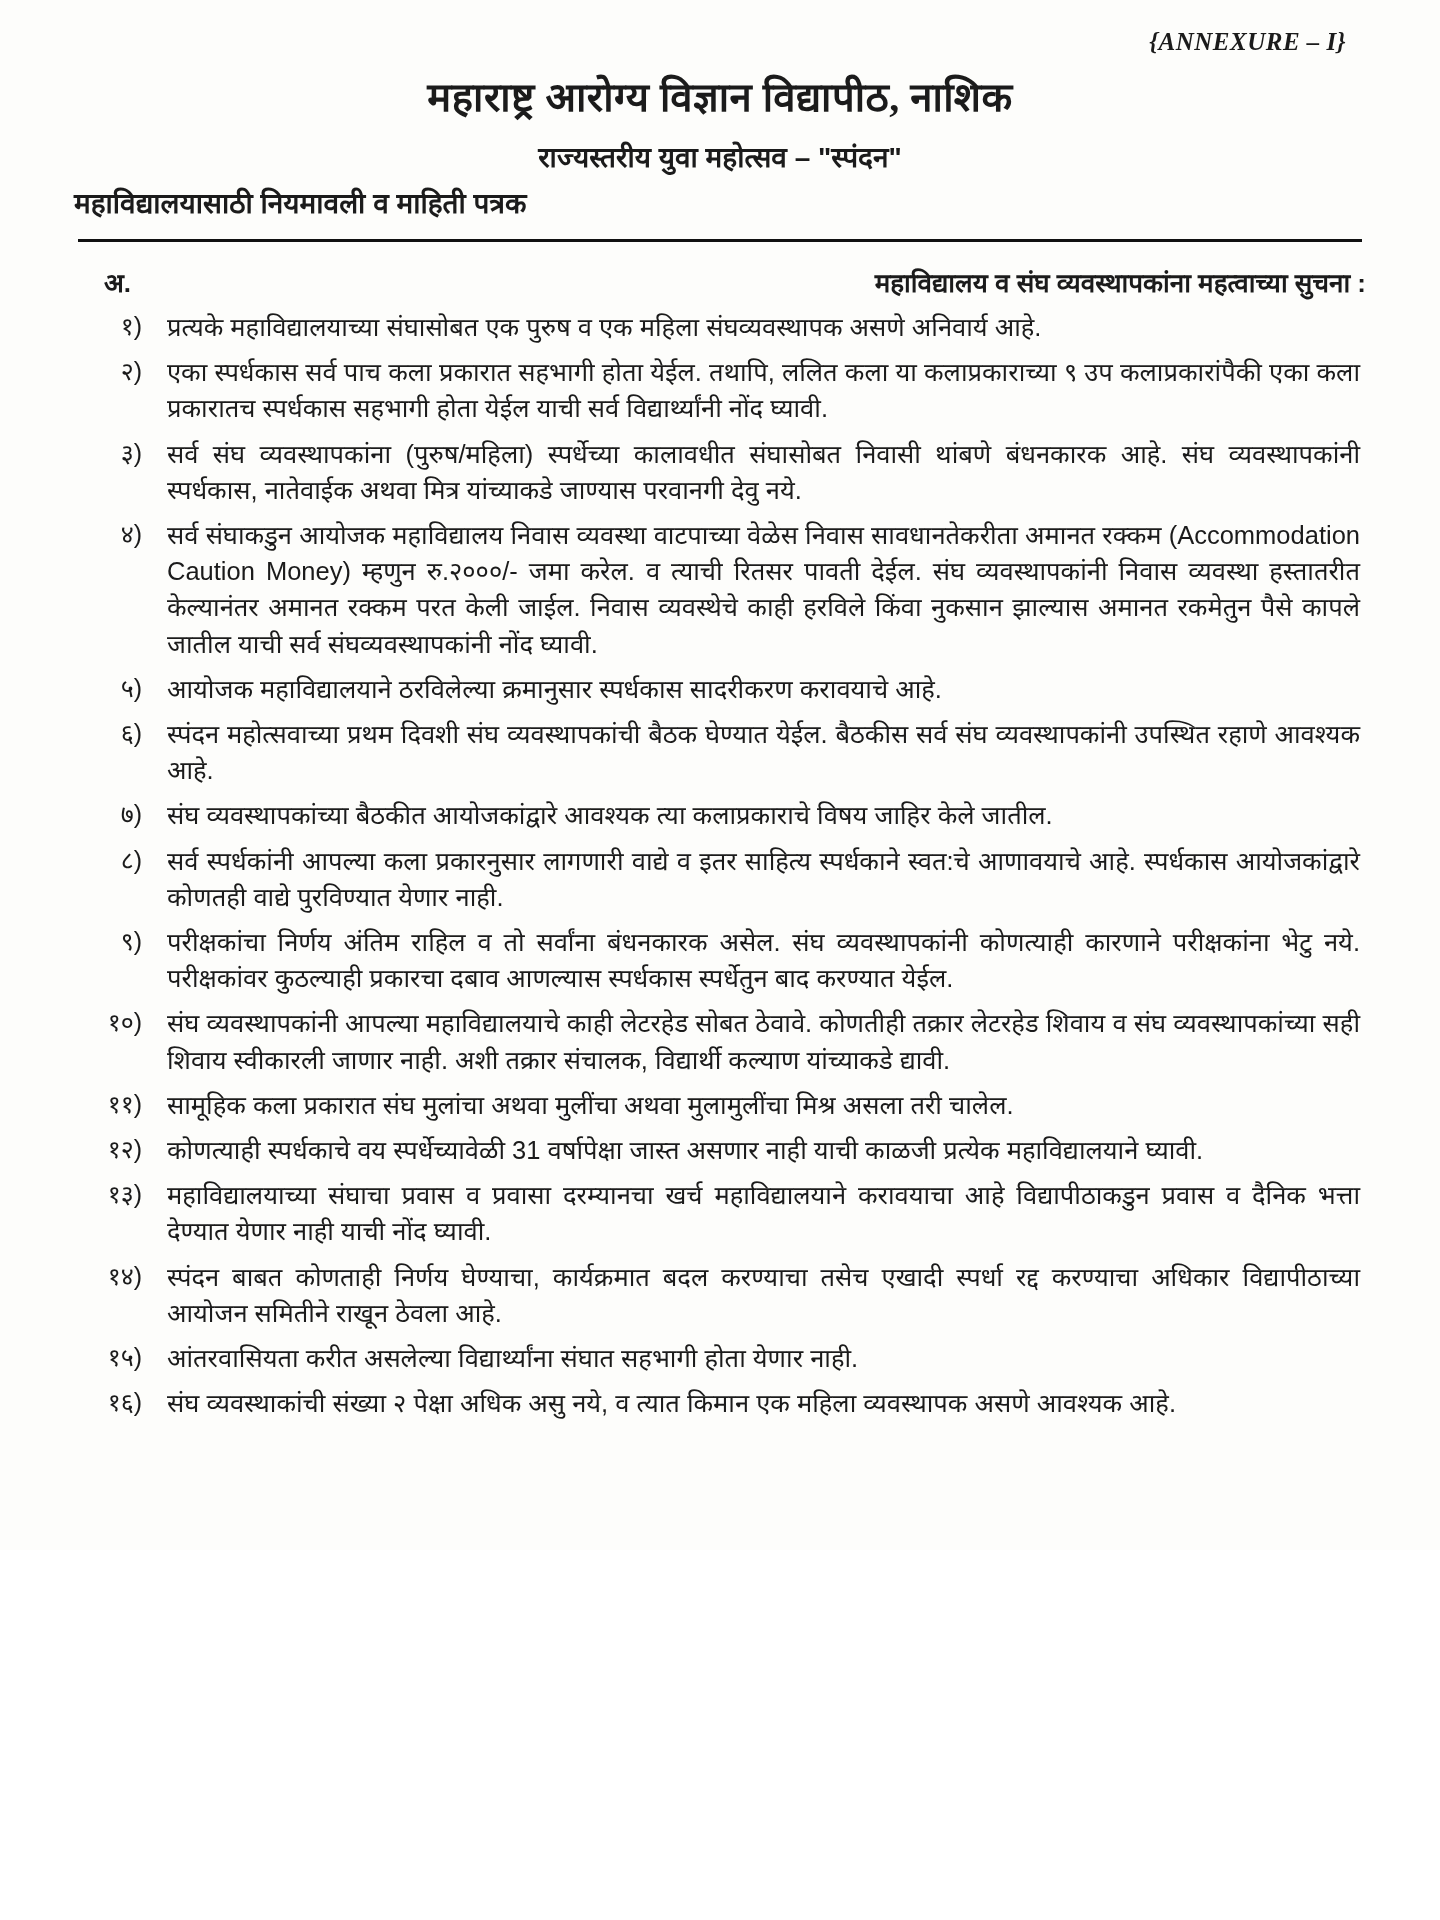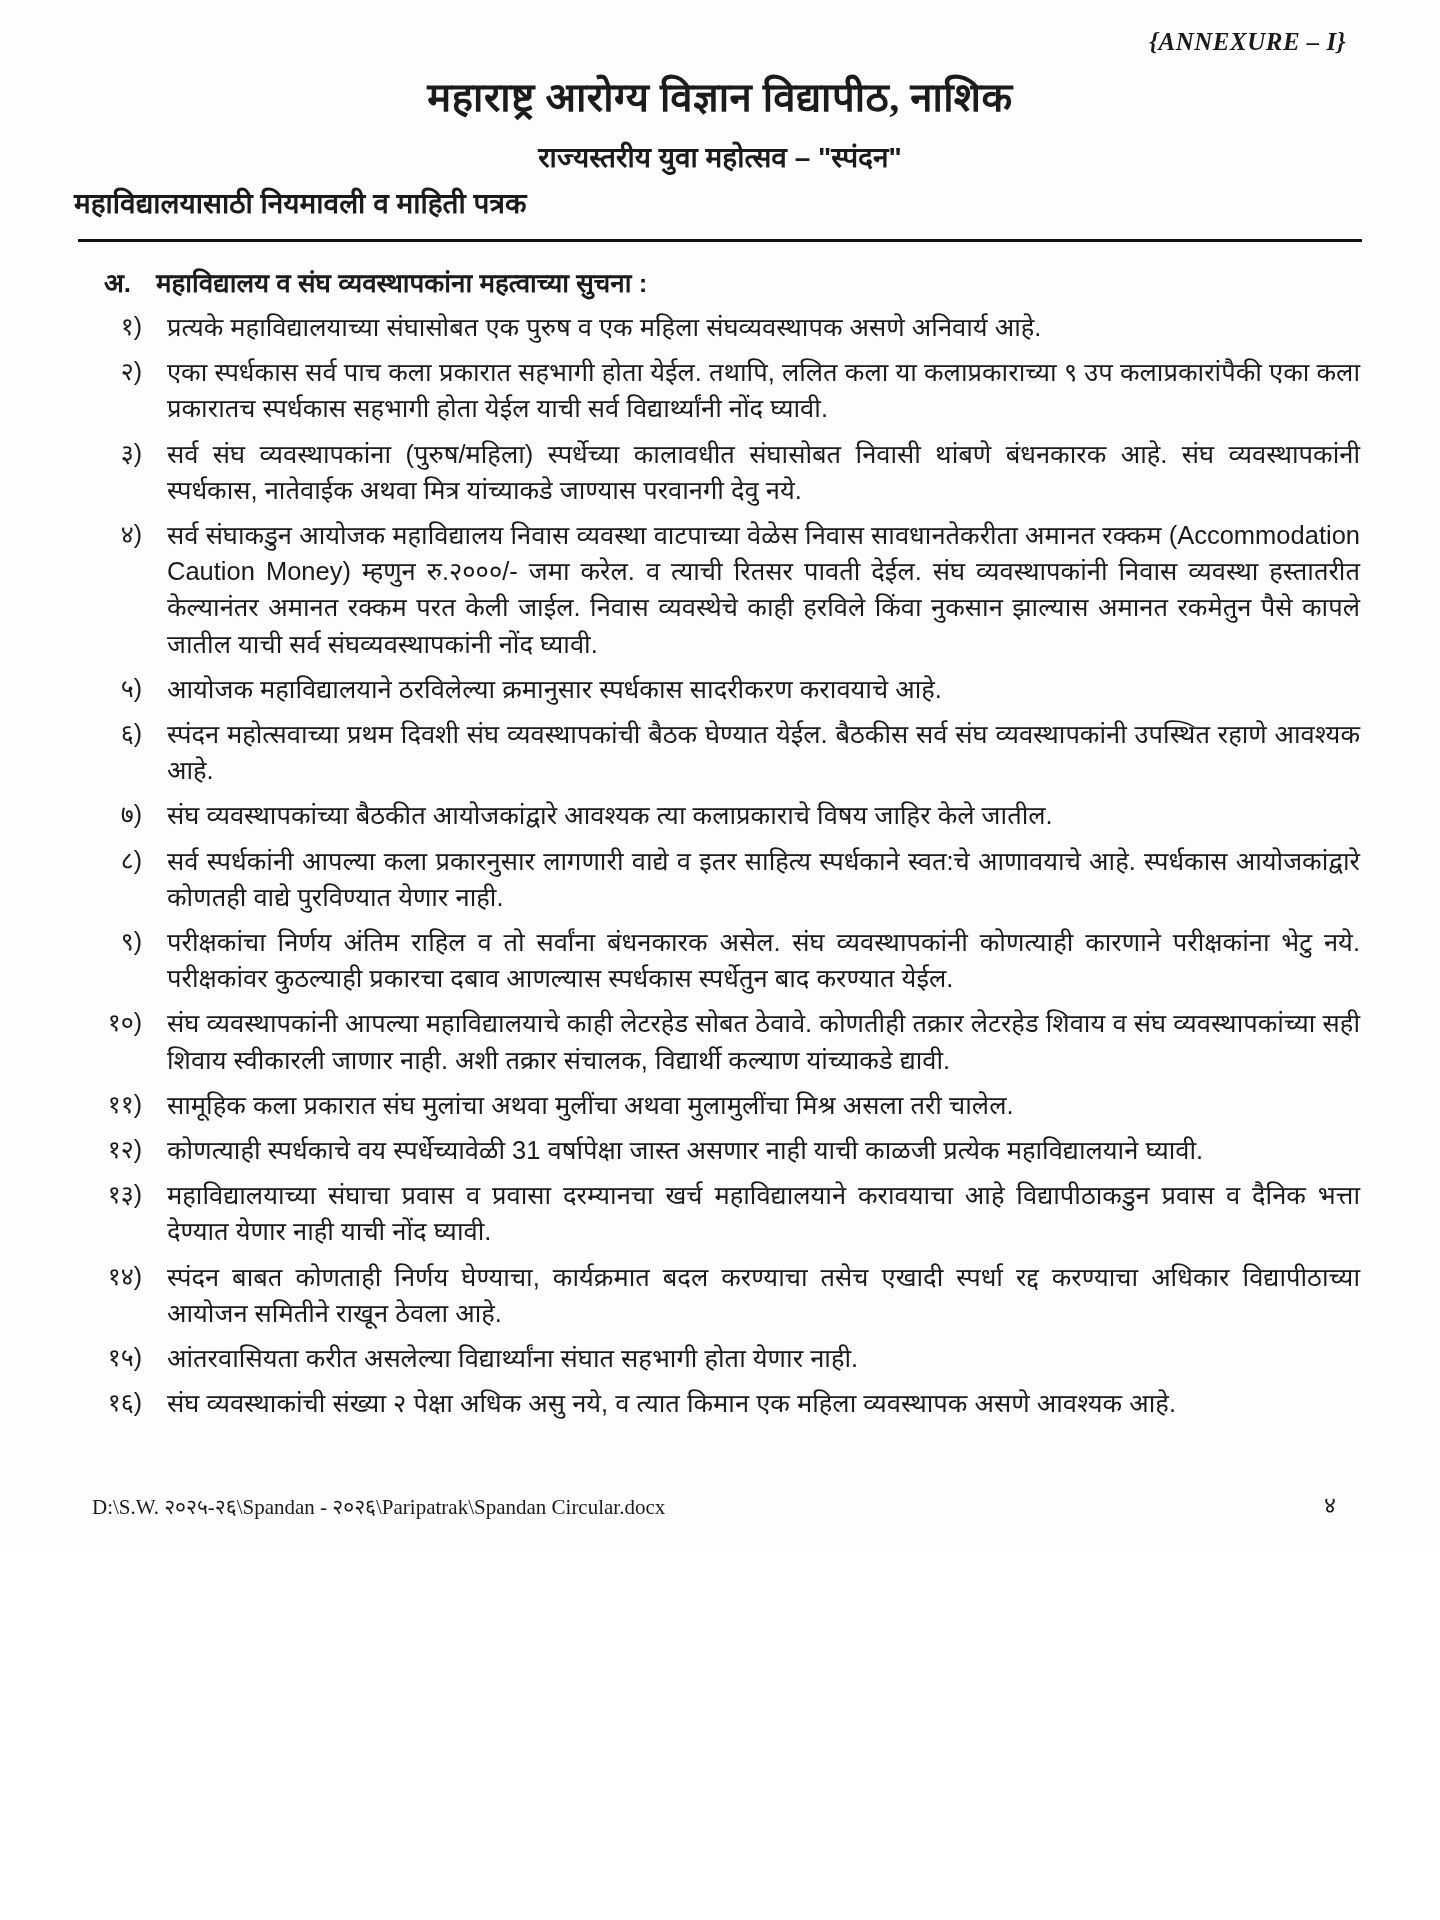--- a/index.html
+++ b/index.html
@@ -69,20 +69,21 @@
   }
   .section-head .marker {
     width: 82px;
     flex: 0 0 82px;
     text-align: left;
     padding-left: 30px;
     box-sizing: border-box;
   }
   .section-head .text {
     flex: 1;
+    text-align: right;
   }
   ol.items {
     list-style: none;
     margin: 6px 0 0 0;
     padding: 0;
   }
   li.item {
     display: flex;
     align-items: flex-start;
     margin-top: 9px;
@@ -201,18 +202,14 @@
       <li class="item">
         <span class="num">१५)</span>
         <span class="body">आंतरवासियता करीत असलेल्या विद्यार्थ्यांना संघात सहभागी होता येणार नाही.</span>
       </li>
       <li class="item">
         <span class="num">१६)</span>
         <span class="body">संघ व्यवस्थाकांची संख्या २ पेक्षा अधिक असु नये, व त्यात किमान एक महिला व्यवस्थापक असणे आवश्यक आहे.</span>
       </li>
     </ol>
 
-  <div class="footer">
-    <span>D:\S.W. २०२५-२६\Spandan - २०२६\Paripatrak\Spandan Circular.docx</span>
-    <span class="pageno">४</span>
-  </div>
 
 </div>
 
 </body></html>

